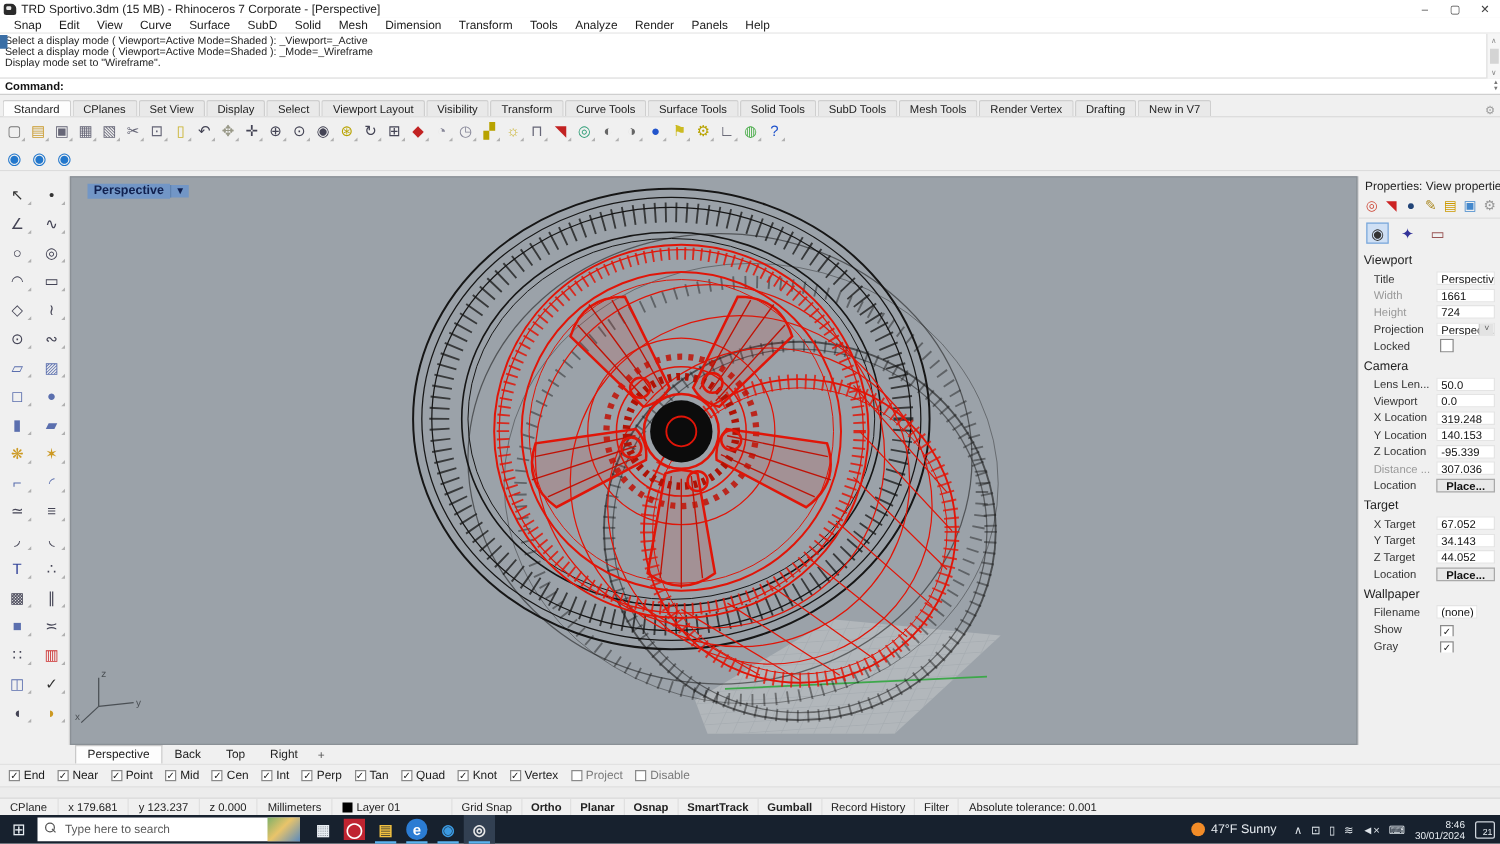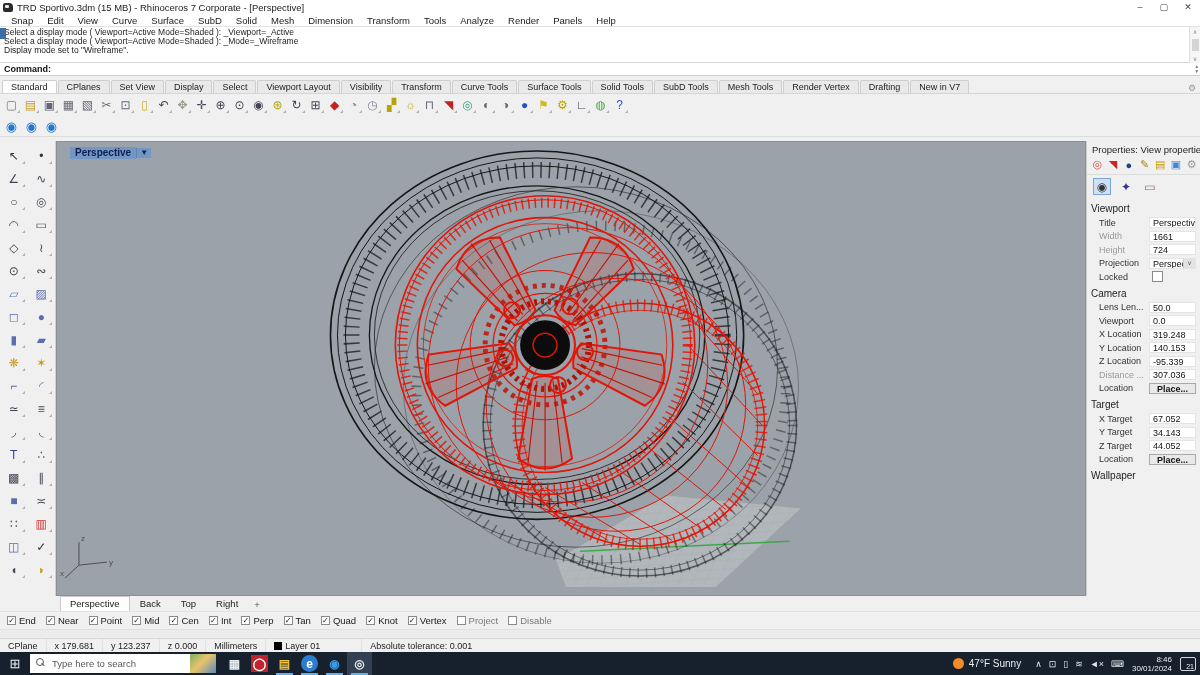--- a/index.html
+++ b/index.html
@@ -91,21 +91,21 @@
   .seg { padding:0 8px; border-right:1px solid #e0e0e0; height:100%; display:flex; align-items:center; white-space:nowrap; }
   .seg.wide { width:96px; }
   .layerswatch { width:8px; height:8px; background:#000; margin-right:3px; }
   .stoggle { padding:0 7px; border-right:1px solid #e0e0e0; height:100%; display:flex; align-items:center; white-space:nowrap; }
   .stoggle.is-active { font-weight:bold; }
   .sb-fill { flex:1; }
 
   
   .taskbar { height:23px; background:#17212e; display:flex; align-items:center; color:#e8edf2; }
   .startbtn { width:30px; height:100%; display:flex; align-items:center; justify-content:center; font-size:13px; color:#e8edf2; }
-  .searchbox { width:186px; height:19px; background:#fff; display:flex; align-items:center; color:#5a5a5a; font-size:9.5px; position:relative; padding-left:22px; }
+  .searchbox { width:210px; height:19px; background:#fff; display:flex; align-items:center; color:#5a5a5a; font-size:9.5px; position:relative; padding-left:22px; }
   .mag { position:absolute; left:6px; top:4px; width:8px; height:8px; }
   .mag::before { content:""; position:absolute; width:6px; height:6px; border:1px solid #555; border-radius:50%; }
   .mag::after { content:""; position:absolute; left:5px; top:6px; width:4px; height:1px; background:#555; transform:rotate(45deg); }
   .search-img { position:absolute; right:0; top:0; width:26px; height:19px; background:linear-gradient(135deg,#7fb069 0%,#e9c46a 45%,#5a8bbf 100%); }
   .taskicons { display:flex; height:100%; margin-left:6px; }
   .appicon { width:25px; height:100%; display:flex; align-items:center; justify-content:center; font-size:12px; position:relative; }
   .appicon .tile { display:flex; align-items:center; justify-content:center; width:17px; height:17px; font-weight:bold; }
   .appicon.has-underline::after { content:""; position:absolute; left:4px; right:4px; bottom:0; height:2px; background:#5bb3f0; }
   .appicon.is-active { background:#324052; }
   .tb-right { margin-left:auto; display:flex; align-items:center; height:100%; }
@@ -476,20 +476,37 @@
             <span class="pval">44.052</span>
           </div>
 
           <div class="prow kind-button">
             <span class="plabel">Location</span>
             <span class="pval">Place...</span>
           </div>
         </div>
 
       <div class="rp-sec-title">Wallpaper</div>
+      <div>
+
+          <div class="prow kind-file">
+            <span class="plabel">Filename</span>
+            <span class="pval">(none)</span>
+          </div>
+
+          <div class="prow kind-check is-checked">
+            <span class="plabel">Show</span>
+            <span class="pval"></span>
+          </div>
+
+          <div class="prow kind-check is-checked">
+            <span class="plabel">Gray</span>
+            <span class="pval"></span>
+          </div>
+        </div>
     </div>
   </div>
 
   <div class="vtabs">
     <span style="display:flex;">
 
     <span class="vtab is-active">Perspective</span>
         <span class="vtab">Back</span>
         <span class="vtab">Top</span>
         <span class="vtab">Right</span>
@@ -569,20 +586,31 @@
   <div class="statusbar">
     <span class="seg">CPlane</span>
     <span class="seg">x 179.681</span>
     <span class="seg">y 123.237</span>
     <span class="seg">z 0.000</span>
     <span class="seg">Millimeters</span>
     <span class="seg wide">
       <span class="layerswatch"></span>
       <span>Layer 01</span>
     </span>
+    <span style="display:flex;height:100%;">
+
+    <span class="stoggle">Grid Snap</span>
+        <span class="stoggle is-active">Ortho</span>
+        <span class="stoggle is-active">Planar</span>
+        <span class="stoggle is-active">Osnap</span>
+        <span class="stoggle is-active">SmartTrack</span>
+        <span class="stoggle is-active">Gumball</span>
+        <span class="stoggle">Record History</span>
+        <span class="stoggle">Filter</span>
+      </span>
     <span class="seg" style="border-right:none;">Absolute tolerance: 0.001</span>
     <span class="sb-fill"></span>
   </div>
 
   <div class="taskbar">
     <span class="startbtn">⊞</span>
     <span class="searchbox">
       <span class="mag"></span>
       <span>Type here to search</span>
       <span class="search-img"></span>

